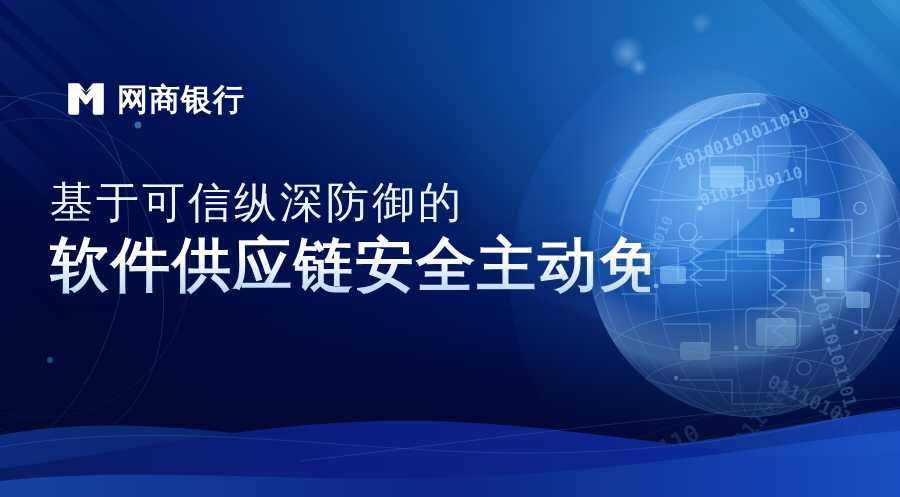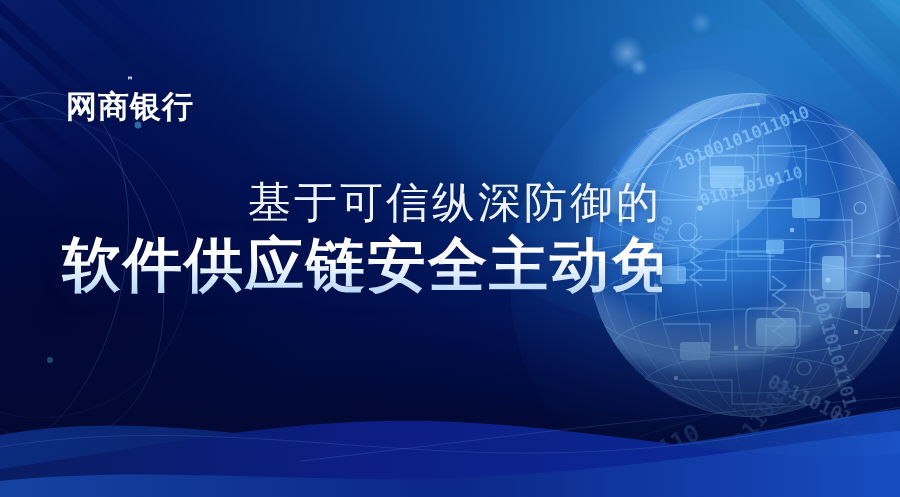--- a/index.html
+++ b/index.html
@@ -67,36 +67,35 @@
   }
 
   
   .waves{position:absolute;left:0;bottom:0;width:900px;height:140px;}
 
   
   .logo{
     position:absolute;left:66px;top:76px;
     display:flex;align-items:center;gap:11px;
     height:46px;
-    flex-direction:column;
   }
   .logo-mark{width:40px;height:40px;display:block;}
   .logo-text{
     color:#ffffff;
     font-size:31px;
     font-weight:700;
     letter-spacing:1px;
     line-height:1;
     white-space:nowrap;
     text-shadow:0 1px 4px rgba(0,20,70,.5);
   }
 
   
   .title-block{
-    position:absolute;left:62px;top:176px;width:600px;text-align:right;
+    position:absolute;left:50px;top:176px;width:600px;
   }
   .title-line1{
     font-size:43px;
     font-weight:300;
     color:#eef4ff;
     letter-spacing:3px;
     line-height:1.22;
     white-space:nowrap;
     text-shadow:0 2px 10px rgba(0,15,70,.55);
   }

